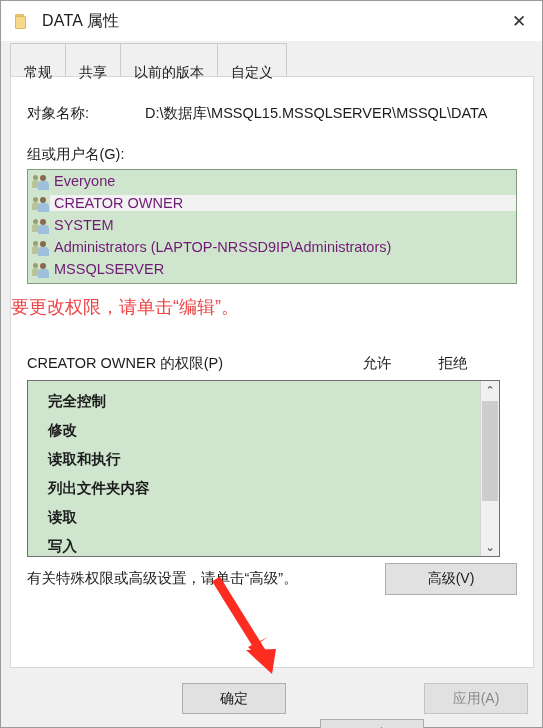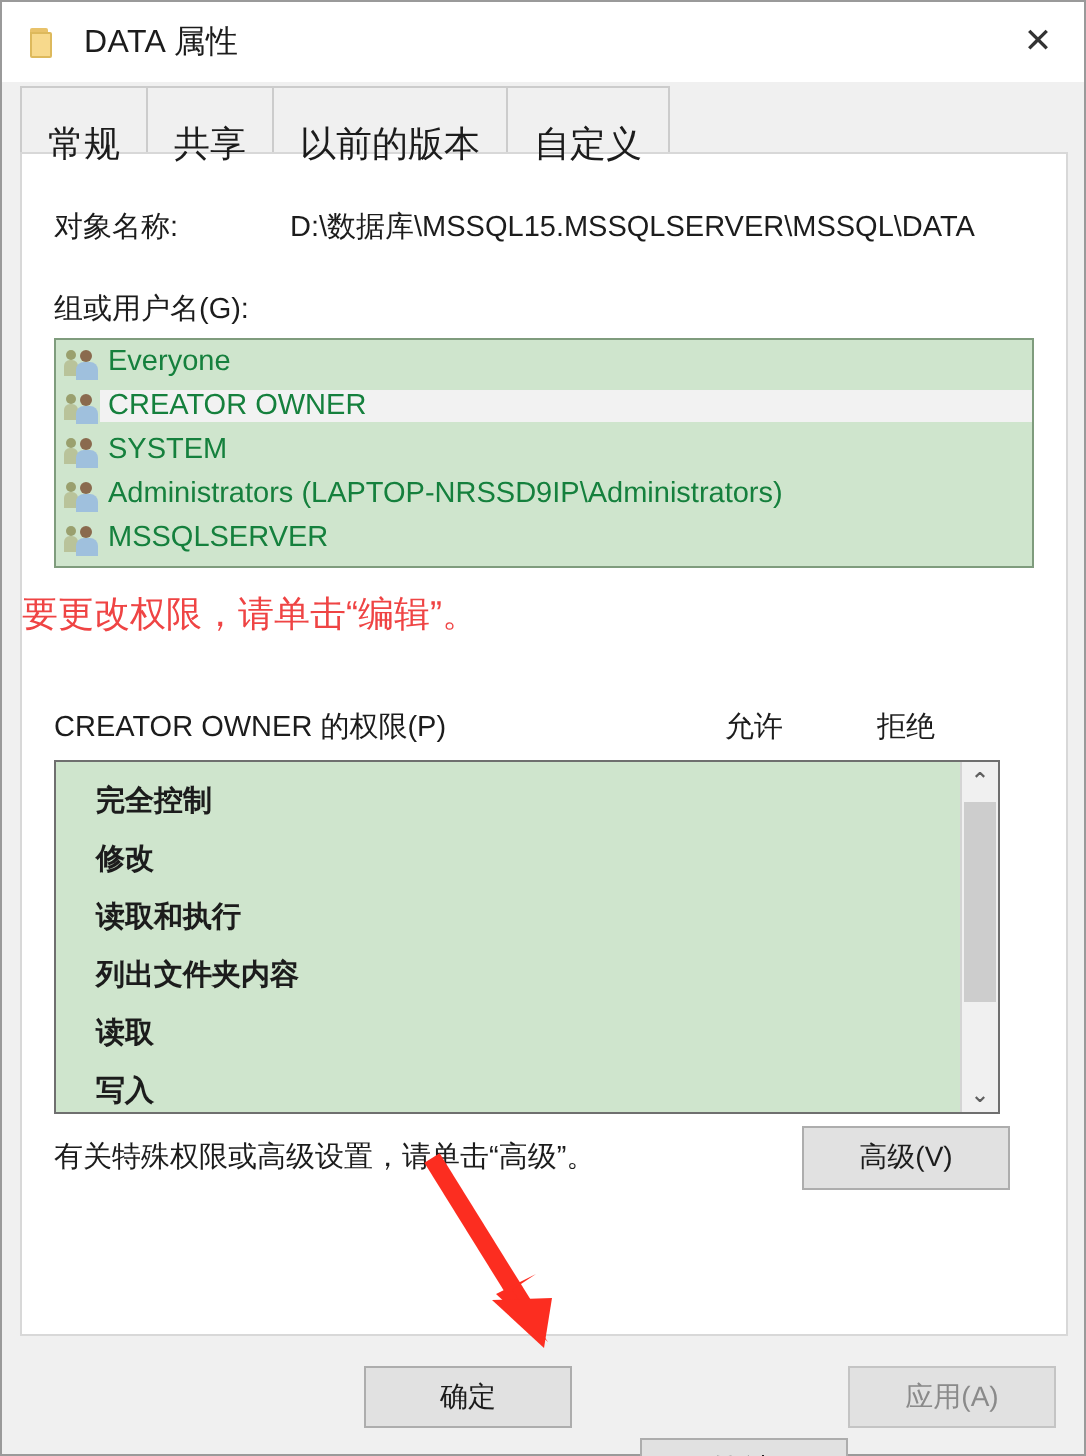--- a/index.html
+++ b/index.html
@@ -44,21 +44,21 @@
   }
 
   
   #tabstrip {
     position: absolute; left: 9px; top: 47px; height: 28px;
     display: flex; align-items: flex-end; z-index: 3;
   }
   .tab-item {
     height: 25px; line-height: 24px;
     padding: 16px 13px;
-    font-size: 18px; color: #1c1c1c;
+    font-size: 14px; color: #1c1c1c;
     background: #f0f0f0;
     border: 1px solid #cccccc;
     border-bottom: none;
     margin-right: -1px;
     cursor: pointer;
     white-space: nowrap;
   }
   .tab-item.active {
     background: #ffffff;
     height: 29px; line-height: 28px;
@@ -93,21 +93,21 @@
   
   #group-list {
     position: absolute; left: 16px; top: 92px; width: 490px; height: 115px;
     background: #cfe5cd;
     border: 1px solid #7f9c7d;
     overflow: hidden;
   }
   .group-row {
     height: 22px; display: flex; align-items: center;
     padding-left: 4px;
-    font-size: 14.5px; color: #15803d; white-space: nowrap;
+    font-size: 14.5px; color: #701a75; white-space: nowrap;
     cursor: default;
   }
   .group-row.selected .group-row-text {
     background: #f2f2f2;
     display: block; flex: 1 1 auto; padding-left: 4px; margin-left: -4px;
   }
   .group-row.selected { background: transparent; }
   .user-icon {
     width: 17px; height: 15px; margin-right: 5px; flex: 0 0 auto;
     position: relative;
@@ -197,21 +197,21 @@
     position: absolute; left: 1px; width: 16px; top: 20px; height: 100px;
     background: #cdcdcd;
   }
 
   
   #adv-hint {
     position: absolute; left: 16px; top: 492px;
     font-size: 14.5px; color: #1c1c1c;
   }
   #advanced-button {
-    position: absolute; left: 390px; top: 486px; width: 104px; height: 32px;
+    position: absolute; left: 374px; top: 486px; width: 132px; height: 32px;
     background: #e1e1e1;
     border: 1px solid #adadad;
     font-size: 14px; color: #1c1c1c;
     display: flex; align-items: center; justify-content: center;
     cursor: pointer;
   }
 
   
   .footer-button {
     position: absolute; top: 682px; width: 104px; height: 31px;

